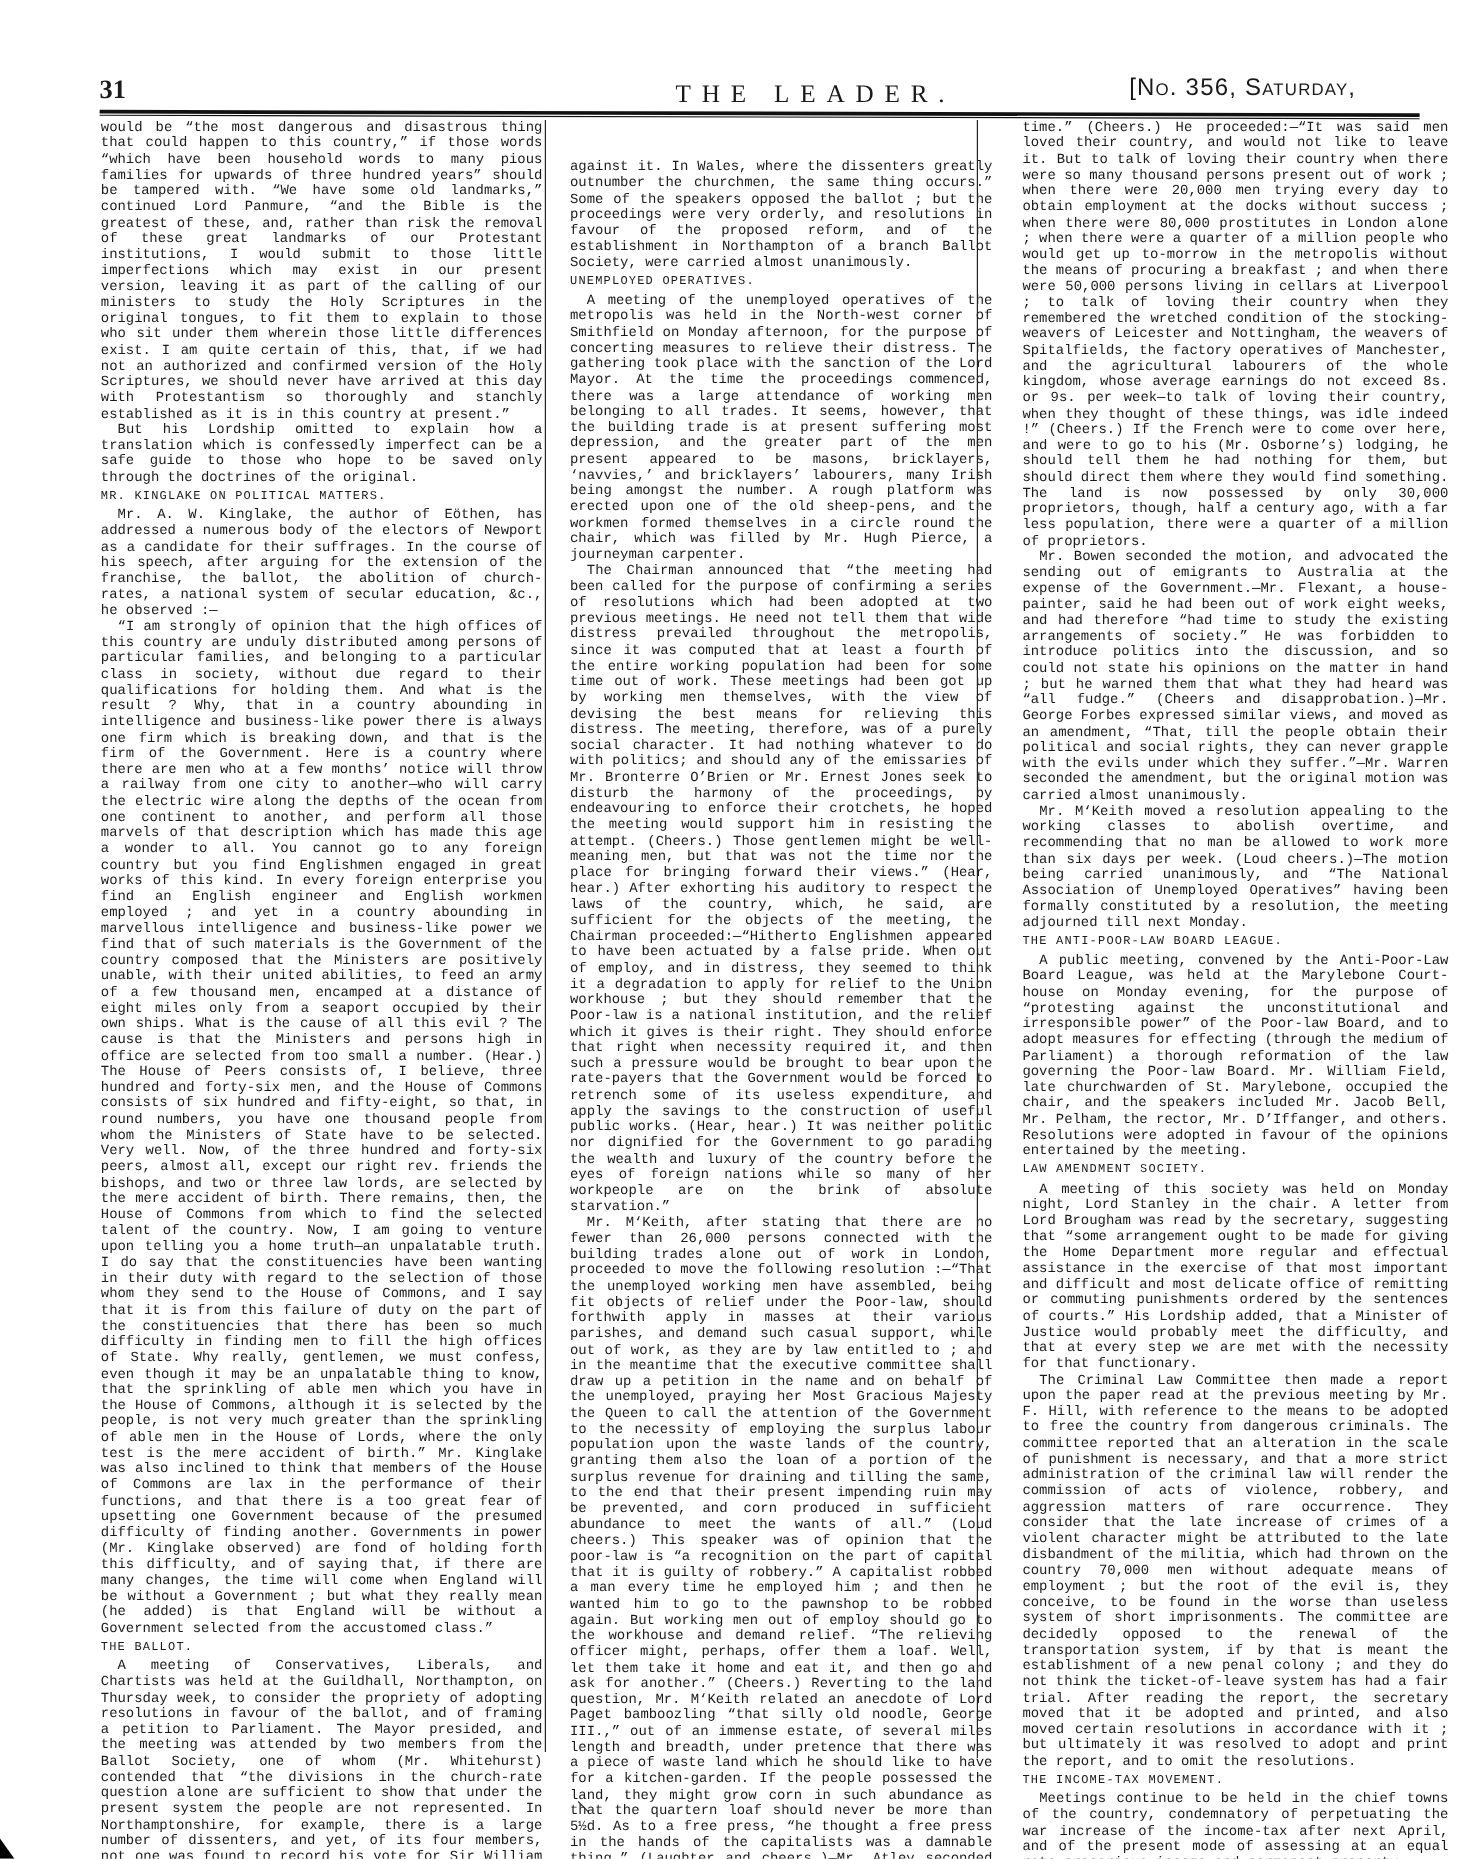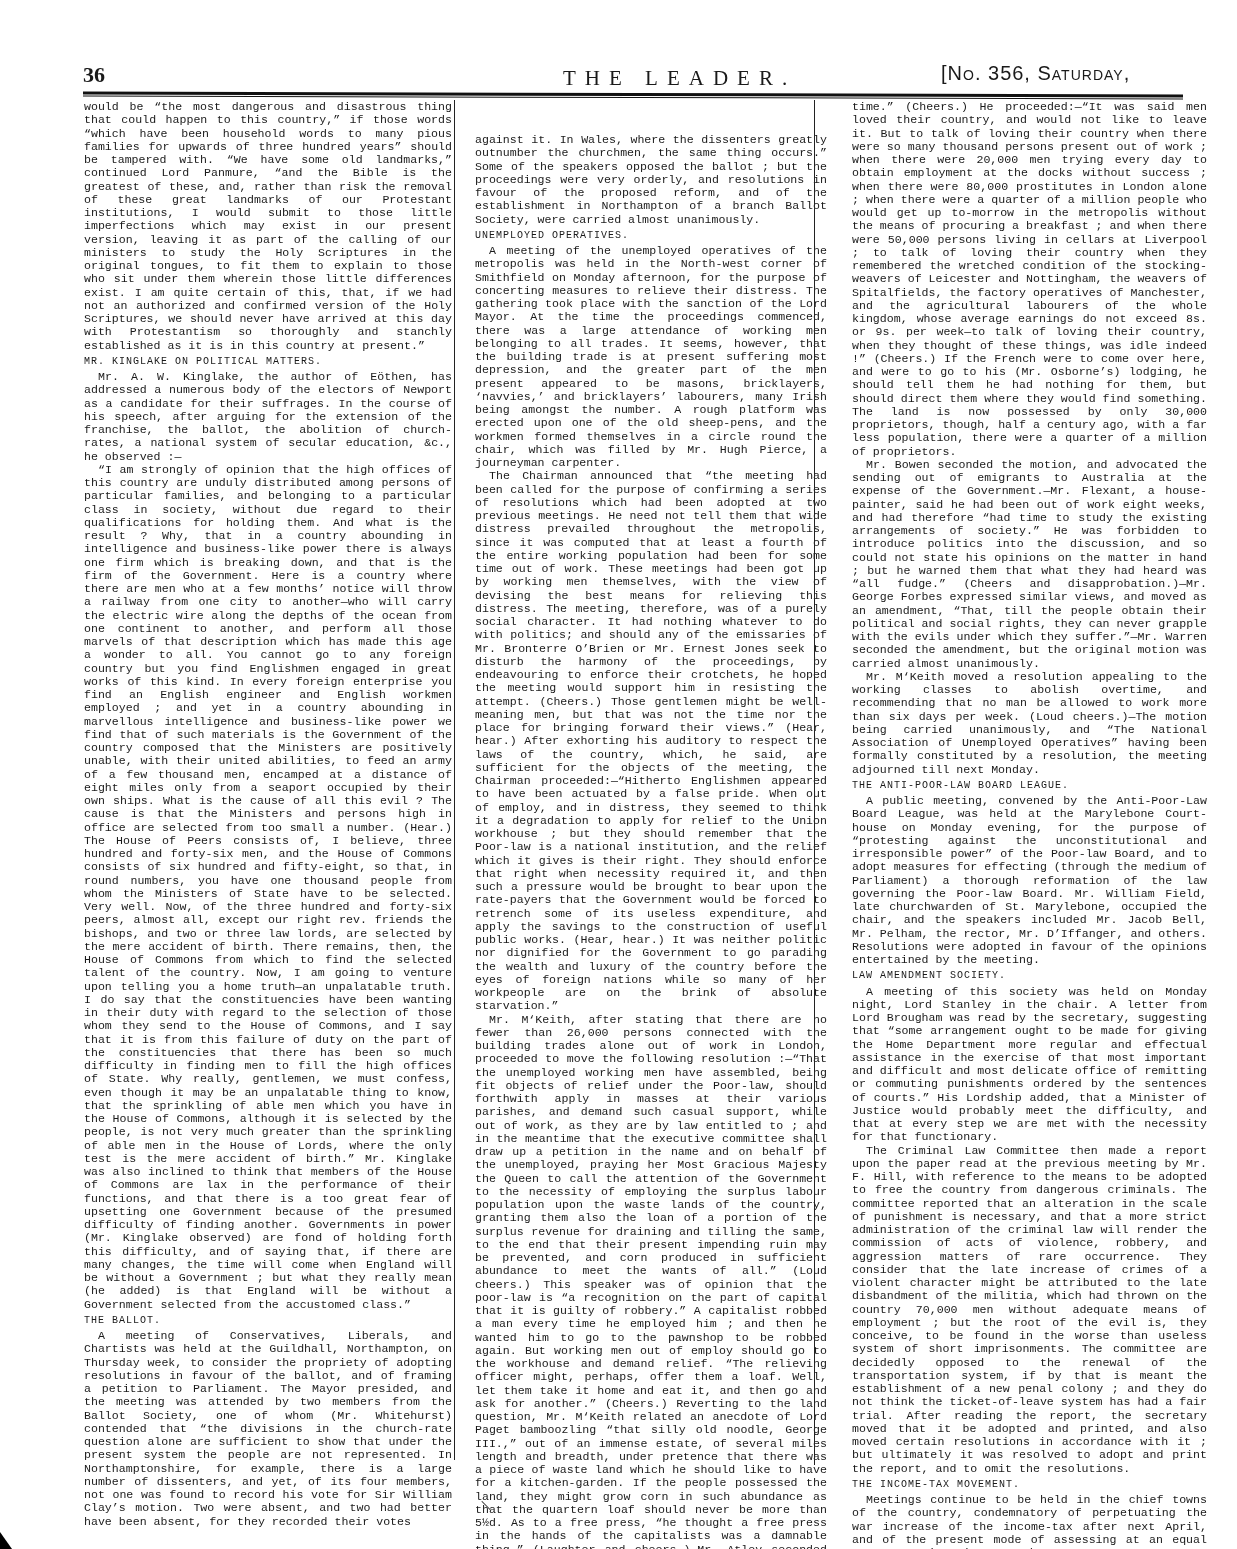--- a/index.html
+++ b/index.html
@@ -20,28 +20,29 @@
   .divider { position:absolute; top:100px; width:0; border-left:1.5px solid #222; }
   .div1 { left:454px; height:1360px; }
   .div2 { left:814px; height:1365px; }
   .bottom-tick { position:absolute; left:480px; top:1505px; width:12px; height:1px; background:#333; transform:rotate(45deg); }
   .corner-mark { position:absolute; left:0; top:1532px; width:0; height:0; border-bottom:17px solid #000; border-right:12px solid transparent; }
 </style>
 </head>
 <body>
 
 <div class="masthead">
-  <span class="page-num">36</span>
+  <span class="page-num">31</span>
   <span class="paper-title">THE LEADER.</span>
   <span class="issue-info">[No. 356, Saturday,</span>
 </div>
 <div class="rule"></div>
 
 <div class="col col1">
     <p class="cont">would be “the most dangerous and disastrous thing that could happen to this country,” if those words “which have been household words to many pious families for upwards of three hundred years” should be tampered with. “We have some old landmarks,” continued Lord Panmure, “and the Bible is the greatest of these, and, rather than risk the removal of these great landmarks of our Protestant institutions, I would submit to those little imperfections which may exist in our present version, leaving it as part of the calling of our ministers to study the Holy Scriptures in the original tongues, to fit them to explain to those who sit under them wherein those little differences exist. I am quite certain of this, that, if we had not an authorized and confirmed version of the Holy Scriptures, we should never have arrived at this day with Protestantism so thoroughly and stanchly established as it is in this country at present.”</p>
+    <p>But his Lordship omitted to explain how a translation which is confessedly imperfect can be a safe guide to those who hope to be saved only through the doctrines of the original.</p>
     <h3>Mr. Kinglake on Political Matters.</h3>
     <p>Mr. A. W. Kinglake, the author of Eöthen, has addressed a numerous body of the electors of Newport as a candidate for their suffrages. In the course of his speech, after arguing for the extension of the franchise, the ballot, the abolition of church-rates, a national system of secular education, &amp;c., he observed :—</p>
     <p>“I am strongly of opinion that the high offices of this country are unduly distributed among persons of particular families, and belonging to a particular class in society, without due regard to their qualifications for holding them. And what is the result ? Why, that in a country abounding in intelligence and business-like power there is always one firm which is breaking down, and that is the firm of the Government. Here is a country where there are men who at a few months’ notice will throw a railway from one city to another—who will carry the electric wire along the depths of the ocean from one continent to another, and perform all those marvels of that description which has made this age a wonder to all. You cannot go to any foreign country but you find Englishmen engaged in great works of this kind. In every foreign enterprise you find an English engineer and English workmen employed ; and yet in a country abounding in marvellous intelligence and business-like power we find that of such materials is the Government of the country composed that the Ministers are positively unable, with their united abilities, to feed an army of a few thousand men, encamped at a distance of eight miles only from a seaport occupied by their own ships. What is the cause of all this evil ? The cause is that the Ministers and persons high in office are selected from too small a number. (Hear.) The House of Peers consists of, I believe, three hundred and forty-six men, and the House of Commons consists of six hundred and fifty-eight, so that, in round numbers, you have one thousand people from whom the Ministers of State have to be selected. Very well. Now, of the three hundred and forty-six peers, almost all, except our right rev. friends the bishops, and two or three law lords, are selected by the mere accident of birth. There remains, then, the House of Commons from which to find the selected talent of the country. Now, I am going to venture upon telling you a home truth—an unpalatable truth. I do say that the constituencies have been wanting in their duty with regard to the selection of those whom they send to the House of Commons, and I say that it is from this failure of duty on the part of the constituencies that there has been so much difficulty in finding men to fill the high offices of State. Why really, gentlemen, we must confess, even though it may be an unpalatable thing to know, that the sprinkling of able men which you have in the House of Commons, although it is selected by the people, is not very much greater than the sprinkling of able men in the House of Lords, where the only test is the mere accident of birth.” Mr. Kinglake was also inclined to think that members of the House of Commons are lax in the performance of their functions, and that there is a too great fear of upsetting one Government because of the presumed difficulty of finding another. Governments in power (Mr. Kinglake observed) are fond of holding forth this difficulty, and of saying that, if there are many changes, the time will come when England will be without a Government ; but what they really mean (he added) is that England will be without a Government selected from the accustomed class.”</p>
     <h3>The Ballot.</h3>
     <p>A meeting of Conservatives, Liberals, and Chartists was held at the Guildhall, Northampton, on Thursday week, to consider the propriety of adopting resolutions in favour of the ballot, and of framing a petition to Parliament. The Mayor presided, and the meeting was attended by two members from the Ballot Society, one of whom (Mr. Whitehurst) contended that “the divisions in the church-rate question alone are sufficient to show that under the present system the people are not represented. In Northamptonshire, for example, there is a large number of dissenters, and yet, of its four members, not one was found to record his vote for Sir William Clay’s motion. Two were absent, and two had better have been absent, for they recorded their votes</p>
   </div>
 <div class="divider div1"></div>
 <div class="col col2">
     <p class="cont">against it. In Wales, where the dissenters greatly outnumber the churchmen, the same thing occurs.” Some of the speakers opposed the ballot ; but the proceedings were very orderly, and resolutions in favour of the proposed reform, and of the establishment in Northampton of a branch Ballot Society, were carried almost unanimously.</p>
     <h3>Unemployed Operatives.</h3>

